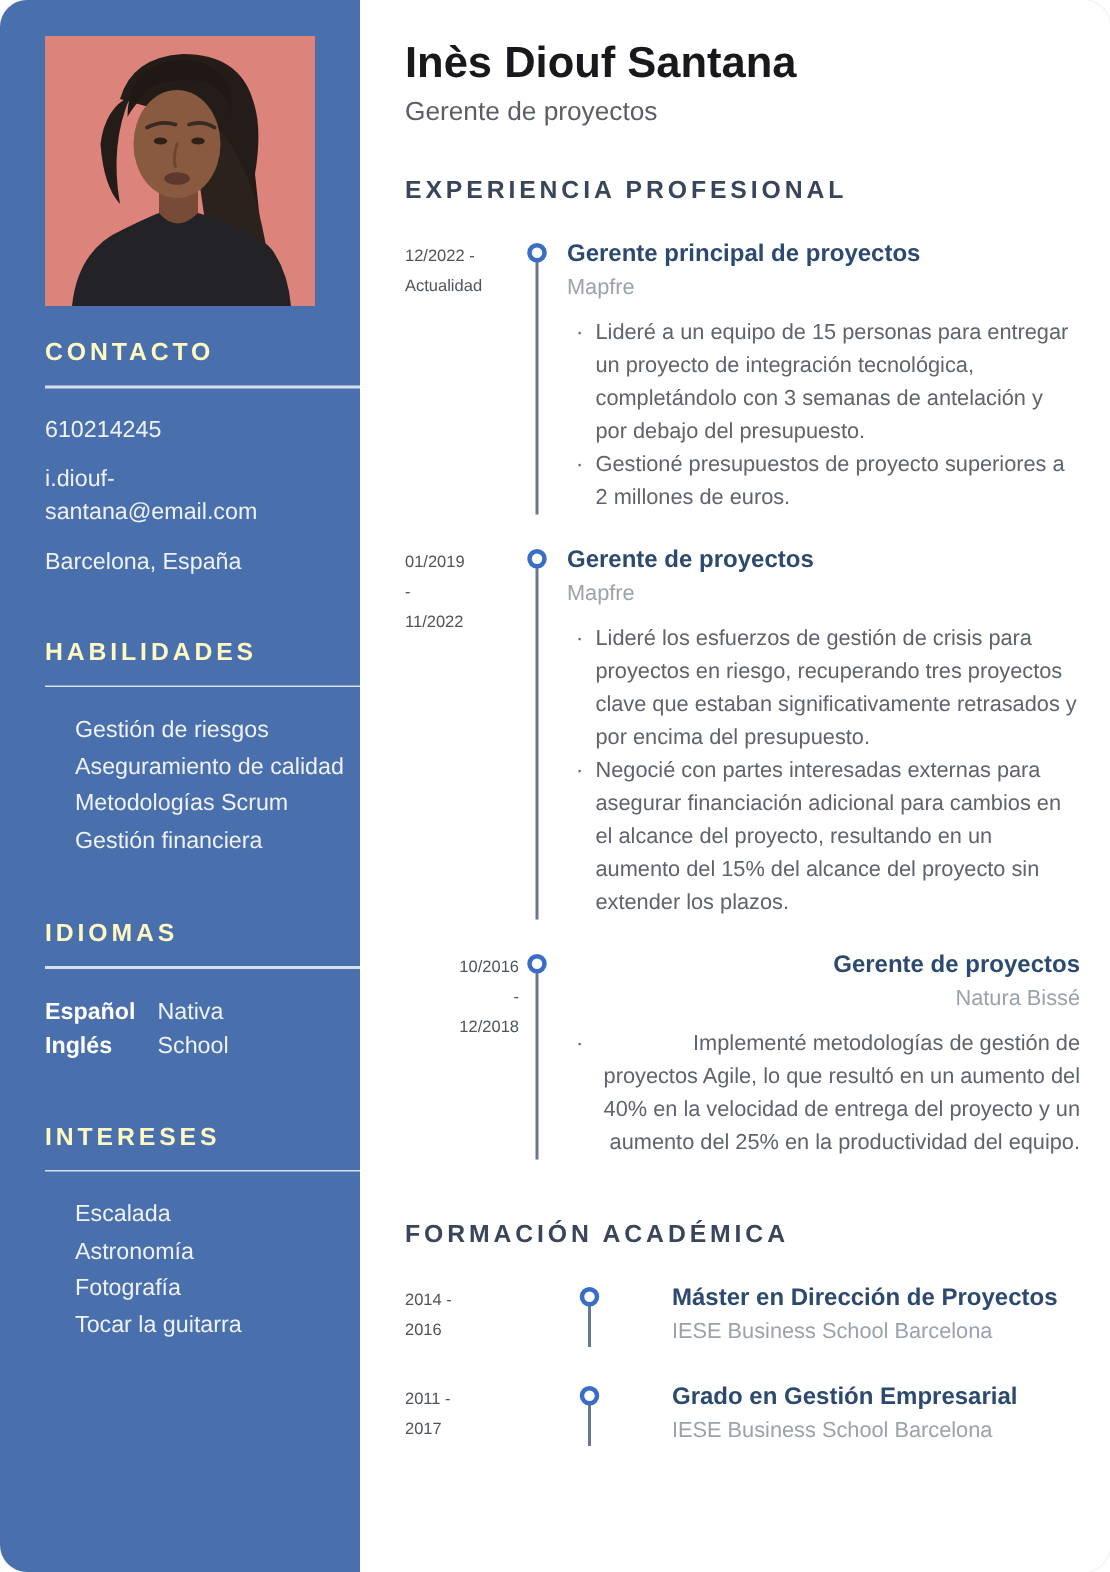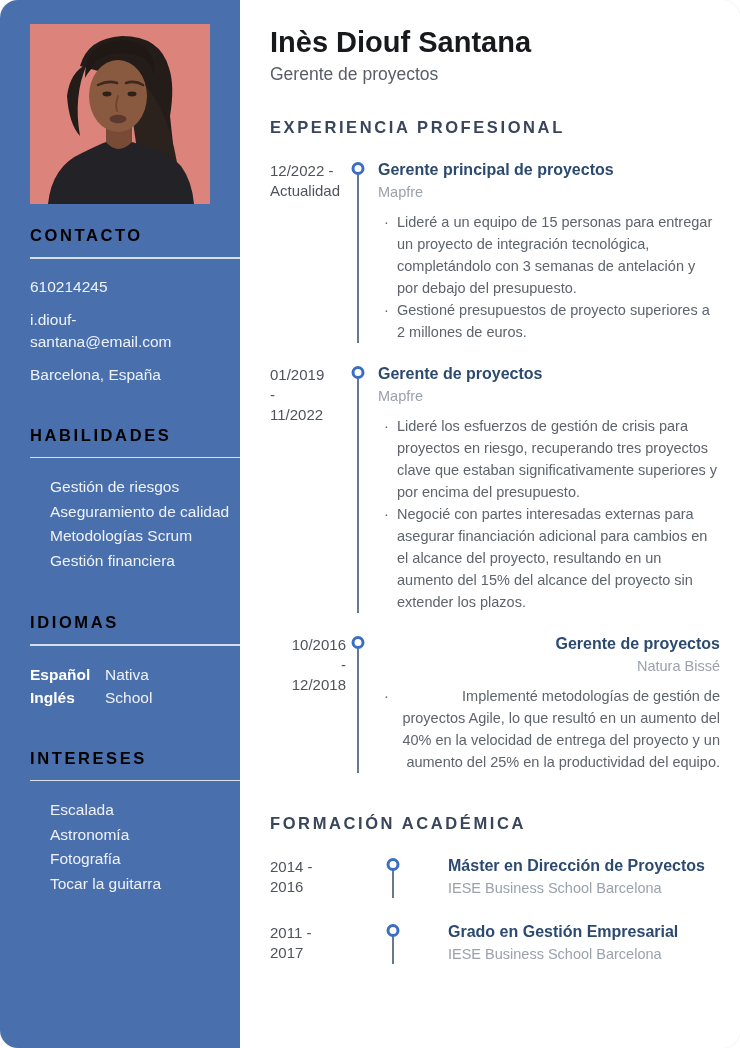--- a/index.html
+++ b/index.html
@@ -6,40 +6,40 @@
   body{font-family:"Liberation Sans","DejaVu Sans",sans-serif;-webkit-font-smoothing:antialiased;}
   .page{position:relative;width:740px;height:1048px;background:#ffffff;border-radius:18px;
         overflow:hidden;display:flex;box-shadow:0 0 0 1px rgba(0,0,0,0.04);}
 
   
   .sidebar{width:240px;flex-shrink:0;background:#4a6fad;color:#fff;
            padding:24px 0 0 30px;box-sizing:border-box;}
   .photo{width:180px;height:180px;display:block;}
   .side-section{margin-top:22px;}
   .side-section + .side-section{margin-top:40px;}
-  .side-heading{font-size:16.5px;font-weight:bold;letter-spacing:2.6px;color:#000000;}
+  .side-heading{font-size:16.5px;font-weight:bold;letter-spacing:2.6px;color:#fef9c3;}
   .side-rule{height:1.5px;background:rgba(255,255,255,0.78);margin:12px 0 17px 0;}
   .side-item{font-size:15.5px;color:#eef2f7;line-height:1.42;margin-bottom:11px;padding-right:16px;}
   .side-item.tight{margin-bottom:0;line-height:24.5px;padding-right:6px;margin-left:20px;}
   .contact-list .side-item{max-width:155px;overflow-wrap:break-word;}
   .lang-row{display:flex;font-size:15.5px;line-height:23px;color:#eef2f7;}
   .lang-label{font-weight:bold;width:75px;color:#ffffff;}
 
   
   .main{flex:1;padding:26px 20px 0 30px;box-sizing:border-box;}
   .name{font-size:29px;font-weight:bold;color:#17191c;margin:0;line-height:1.15;}
   .subtitle{font-size:17.5px;color:#595f66;margin:5px 0 0 0;}
   .section-heading{font-size:16.5px;font-weight:bold;letter-spacing:2.6px;color:#38455a;
                    margin-top:33px;}
   .entries{margin-top:23px;}
   .entry{display:grid;grid-template-columns:76px 24px 1fr;}
   .experience .entry{padding-bottom:21px;}
   .experience .entry:last-child{padding-bottom:8px;text-align:right;}
   .education .entry{padding-bottom:24px;gap:35px;}
-  .entry-dates{font-size:15px;color:#4e545c;line-height:20px;padding-top:1px;}
+  .entry-dates{font-size:11px;color:#4e545c;line-height:20px;padding-top:1px;}
   .entry-marker{position:relative;}
   .tl-dot{position:absolute;top:2px;left:50%;transform:translateX(-50%);
           width:13px;height:13px;box-sizing:border-box;border:3px solid #3a6ec6;
           border-radius:50%;background:#fff;z-index:1;}
   .tl-line{position:absolute;top:14px;bottom:0;left:50%;transform:translateX(-50%);
            width:2px;background:#68788e;}
   .entry-body{padding-left:8px;}
   .entry-title{font-size:16px;font-weight:bold;color:#2c4a70;line-height:20px;}
   .entry-sub{font-size:14.5px;color:#9aa2ab;line-height:19px;margin-top:3px;}
   .bullets{list-style:none;margin:9px 0 0 0;padding:0;}
@@ -152,21 +152,21 @@
               <div class="date-line">11/2022</div>
             </div>
             <div class="entry-marker">
               <span class="tl-dot"></span>
               <span class="tl-line"></span>
             </div>
             <div class="entry-body">
               <div class="entry-title">Gerente de proyectos</div>
               <div class="entry-sub">Mapfre</div>
               <ul class="bullets">
-                <li class="bullet">Lideré los esfuerzos de gestión de crisis para proyectos en riesgo, recuperando tres proyectos clave que estaban significativamente superiores y por encima del presupuesto.</li>
+                <li class="bullet">Lideré los esfuerzos de gestión de crisis para proyectos en riesgo, recuperando tres proyectos clave que estaban significativamente retrasados y por encima del presupuesto.</li>
                 <li class="bullet">Negocié con partes interesadas externas para asegurar financiación adicional para cambios en el alcance del proyecto, resultando en un aumento del 15% del alcance del proyecto sin extender los plazos.</li>
               </ul>
             </div>
           </div>
           <div class="entry">
             <div class="entry-dates">
               <div class="date-line">10/2016</div>
               <div class="date-line">-</div>
               <div class="date-line">12/2018</div>
             </div>

